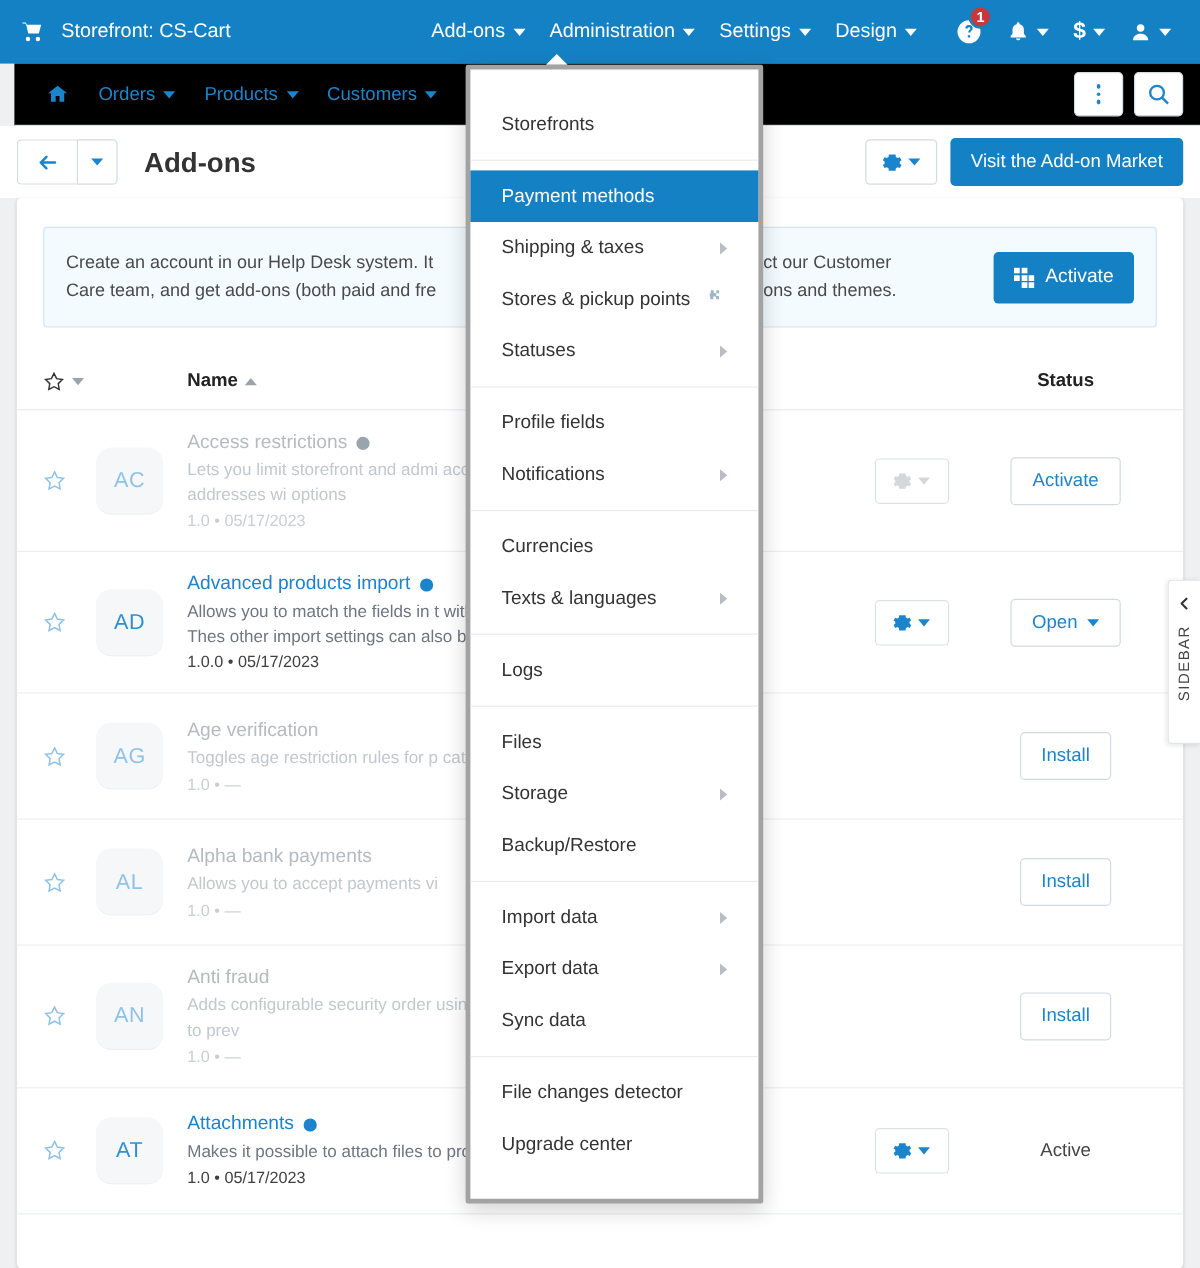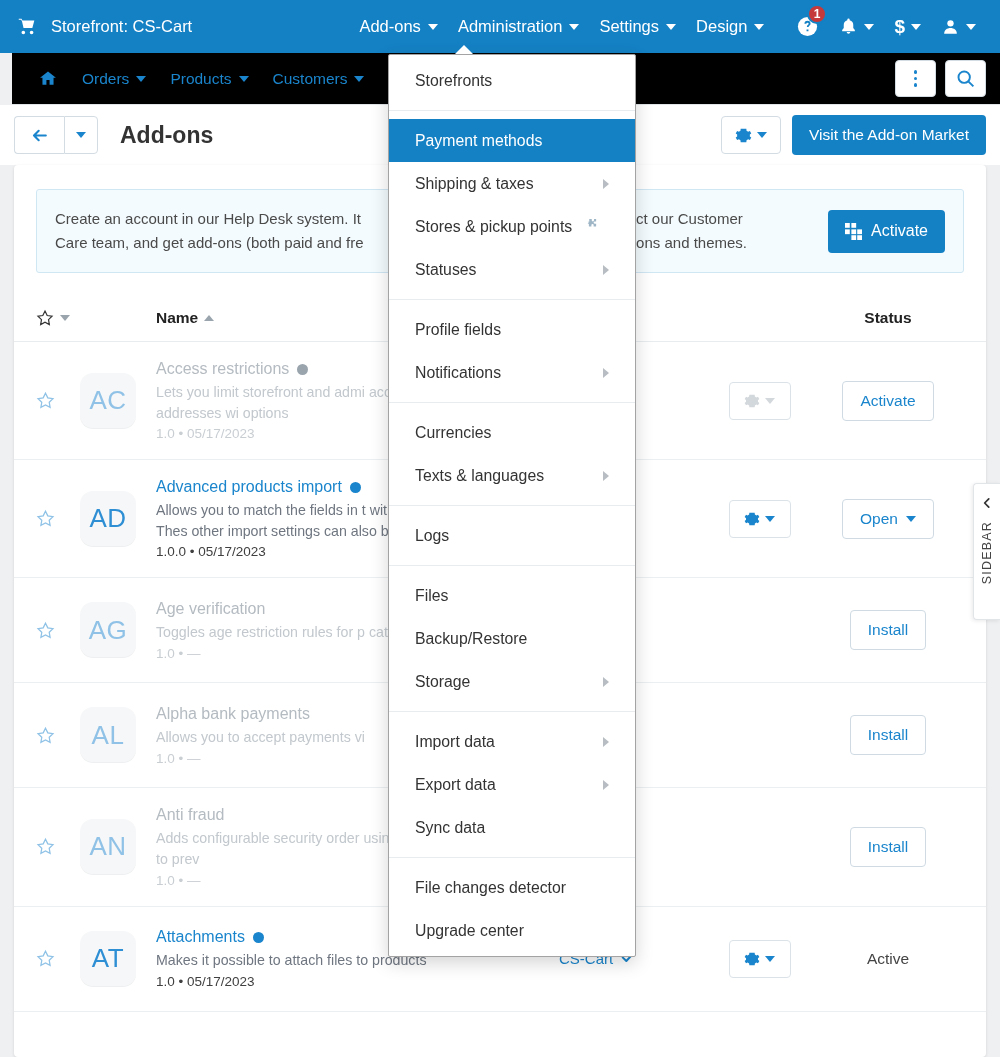--- a/index.html
+++ b/index.html
@@ -157,21 +157,21 @@
   }
 
   .trow {
     display: flex; align-items: center; padding: 18px 22px;
     border-bottom: 1px solid #eceff1; min-height: 105px;
   }
   .star-cell { width: 44px; flex: none; display:flex; align-items:center; }
   .addon-logo {
     width: 56px; height: 56px; border-radius: 13px; background: #f6f7f8;
     display: flex; align-items: center; justify-content: center;
-    font-size: 26px; color: #8fc2e6; letter-spacing: 0.5px;
+    font-size: 18px; color: #8fc2e6; letter-spacing: 0.5px;
     box-shadow: inset 0 -1px 0 rgba(0,0,0,0.03);
   }
   .addon-logo.dark { color: #2f8fd4; }
   .name-cell { flex: 1; min-width: 0; padding-right: 12px; }
   .addon-name {
     font-size: 16px; margin-bottom: 4px; display: flex; align-items: center; gap: 8px;
   }
   .addon-name.installed { color: #1a85cc; cursor: pointer; }
   .addon-name.not-installed { color: #b4bbc1; }
   .dot { width: 11px; height: 11px; border-radius: 50%; display: inline-block; flex: none;}
@@ -196,23 +196,23 @@
     border: 1px solid #cfdae3; border-radius: 4px; background: #fff;
     color: #1a85cc; font-size: 15.5px; height: 40px; padding: 0 17px;
     cursor: pointer; display: flex; align-items: center; gap: 8px;
     font-family: "Liberation Sans", sans-serif; white-space: nowrap;
   }
   .status-text { font-size: 15.5px; color: #444; }
 
   
   .dropdown {
     position: absolute; top: 54px; left: 388px; width: 248px;
-    background: #fff; border: 1px solid #a3a3a3; border-radius: 2px;
+    background: #fff; border: 4px solid #a3a3a3; border-radius: 2px;
     box-shadow: 0 6px 18px rgba(0,0,0,0.17);
-    z-index: 50; padding: 4px 0;
+    z-index: 50; padding: 24px 0;
   }
   .dd-item {
     height: 43px; display: flex; align-items: center;
     padding: 0 26px; font-size: 15.8px; color: #333; cursor: pointer;
     position: relative;
   }
   .dd-item.selected { background: #1481c4; color: #fff; }
   .dd-item .sub-arrow {
     margin-left: auto;
     width: 0; height: 0; border-top: 5px solid transparent;
@@ -624,25 +624,25 @@
       </div>
       <div class="dd-sep"></div>
       <div class="dd-item">
         <span>Logs</span>
       </div>
       <div class="dd-sep"></div>
       <div class="dd-item">
         <span>Files</span>
       </div>
       <div class="dd-item">
-        <span>Backup/Restore</span>
-      </div>
-      <div class="dd-item">
         <span>Storage</span>
         <span class="sub-arrow"></span>
+      </div>
+      <div class="dd-item">
+        <span>Backup/Restore</span>
       </div>
       <div class="dd-sep"></div>
       <div class="dd-item">
         <span>Import data</span>
         <span class="sub-arrow"></span>
       </div>
       <div class="dd-item">
         <span>Export data</span>
         <span class="sub-arrow"></span>
       </div>

